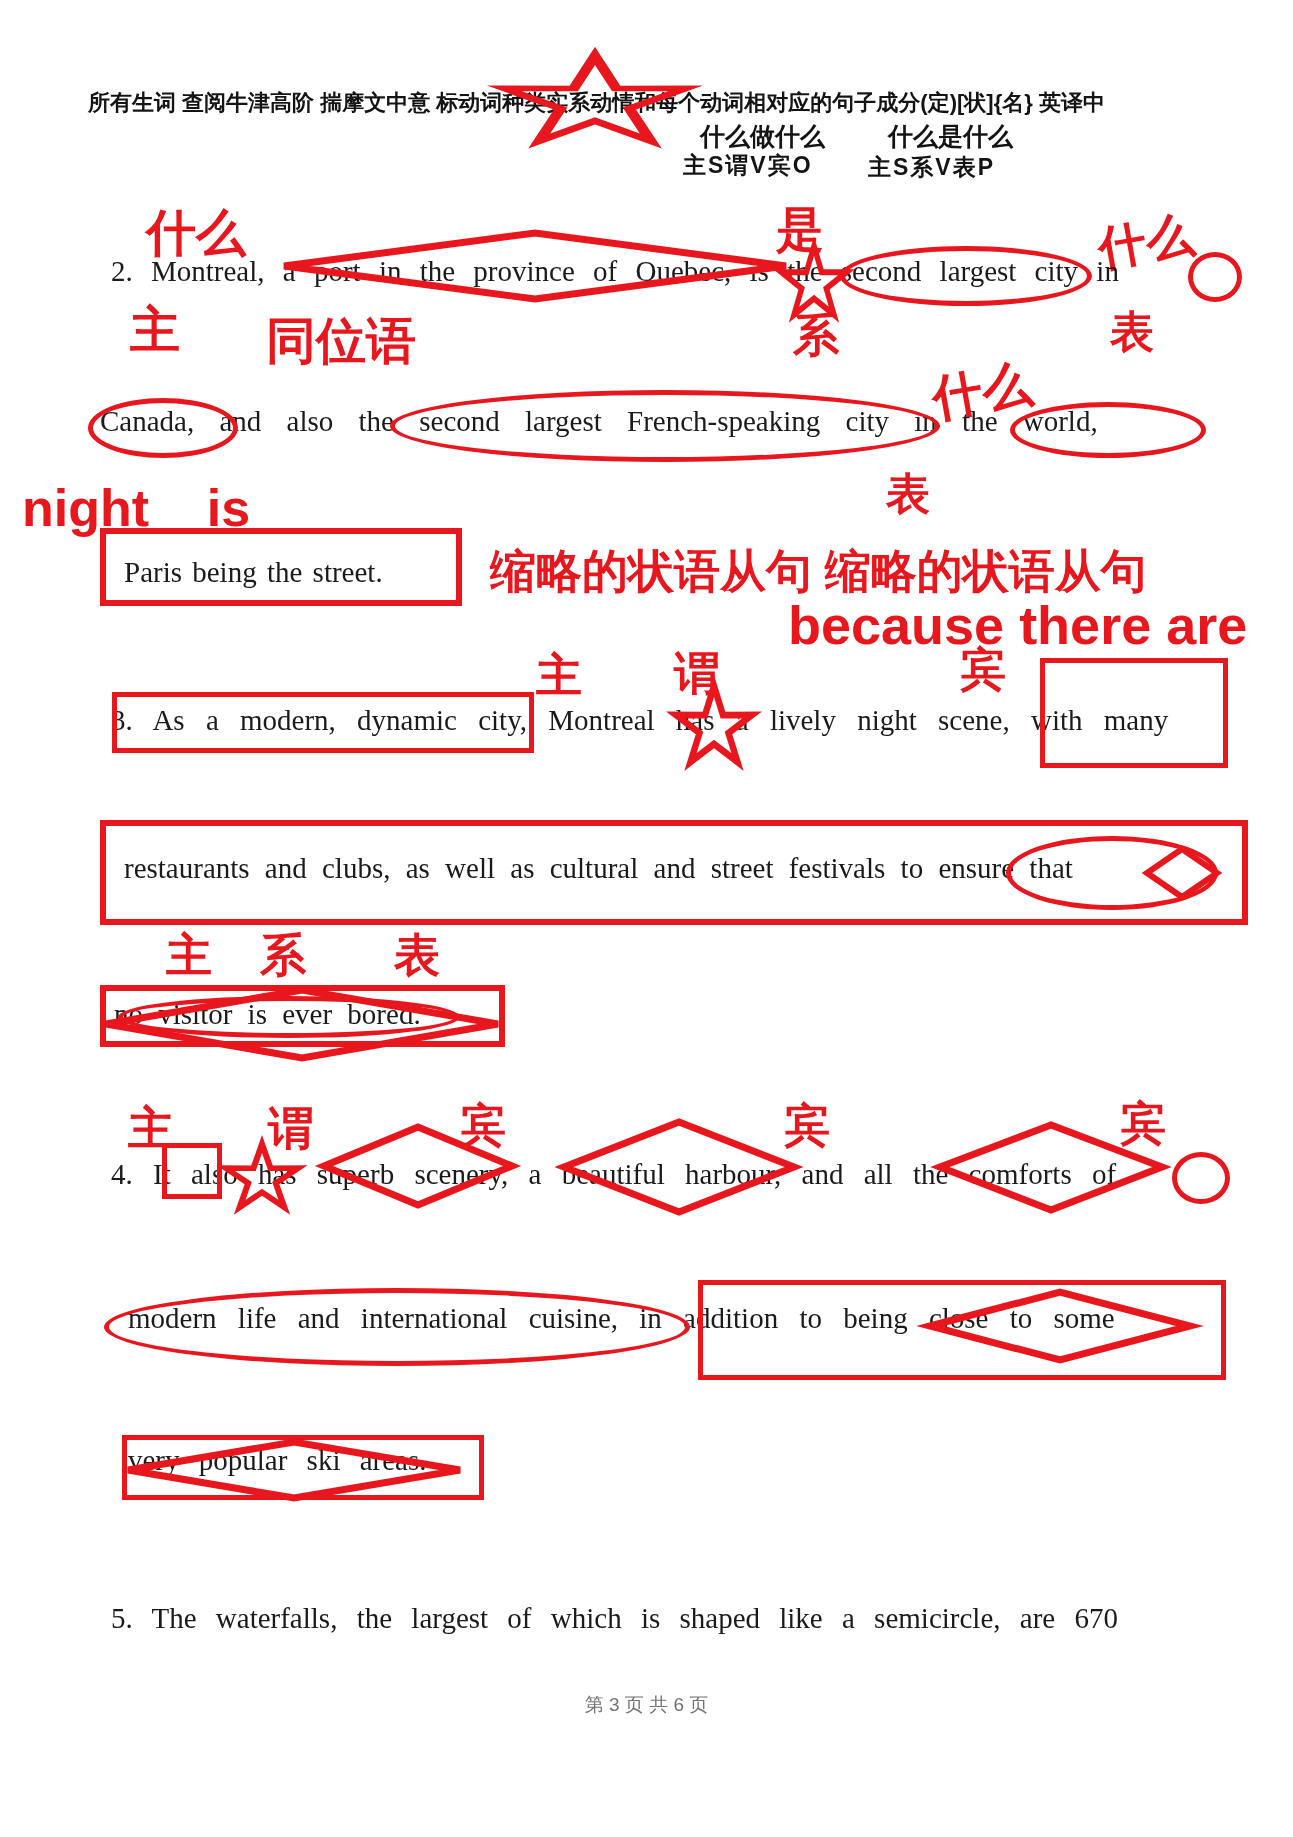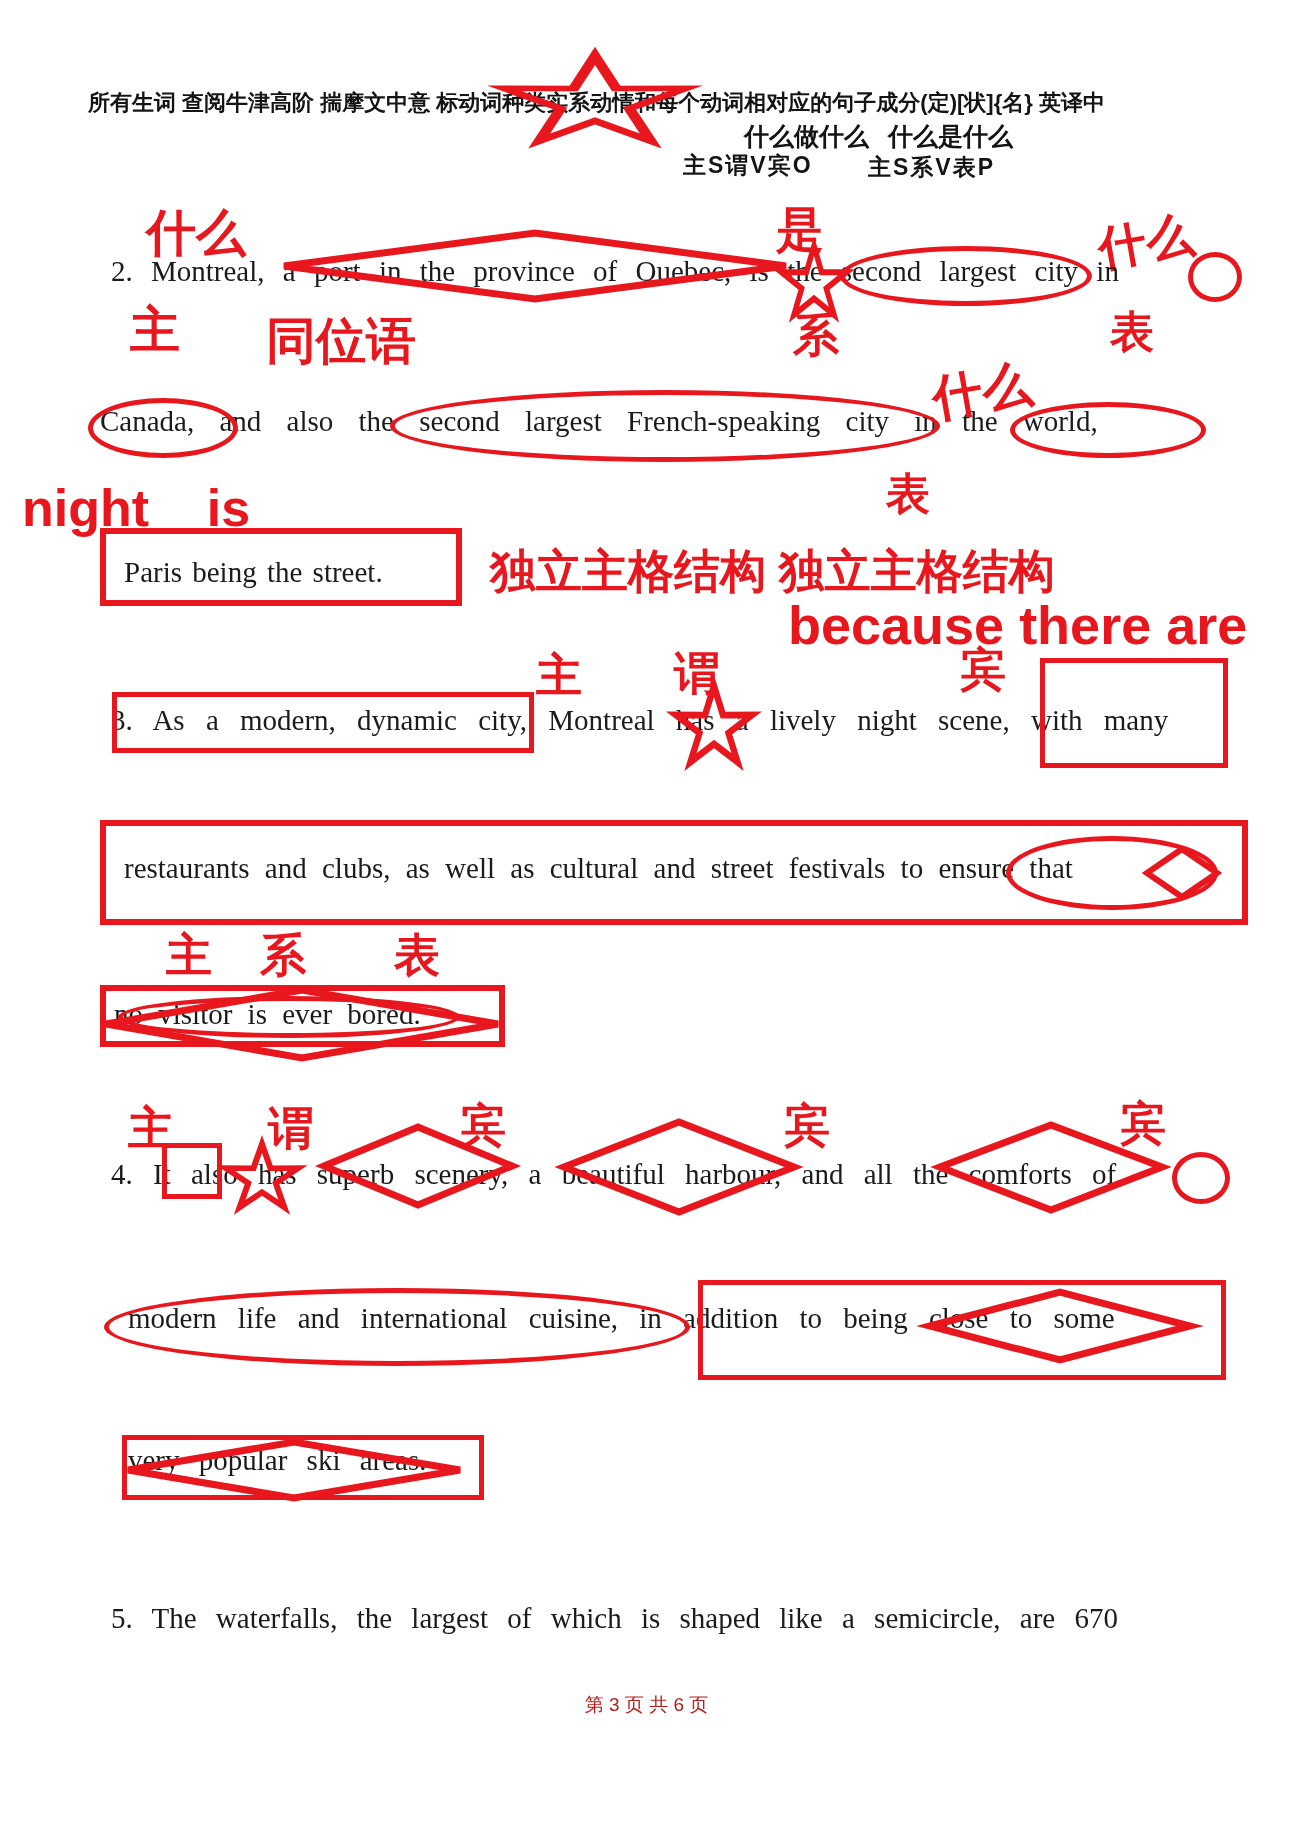--- a/index.html
+++ b/index.html
@@ -16,21 +16,21 @@
   .rbox { border:5px solid #e8161d; }
   .rellipse { border:5px solid #e8161d; border-radius:50%; }
   svg.shape { overflow:visible; display:block; }
 </style>
 </head>
 <body>
 
 <div class="page">
 
   <div class="abs hdr" style="left:88px; top:88px; font-size:22px;">所有生词 查阅牛津高阶 揣摩文中意 标动词种类实系动情和每个动词相对应的句子成分(定)[状]{名} 英译中</div>
-  <div class="abs hdr" style="left:700px; top:120px; font-size:25px;margin-left:44px;">什么做什么</div>
+  <div class="abs hdr" style="left:700px; top:120px; font-size:25px;">什么做什么</div>
   <div class="abs hdr" style="left:888px; top:120px; font-size:25px;">什么是什么</div>
   <div class="abs hdr" style="left:683px; top:150px; font-size:23px; letter-spacing:2px;text-align:right;">主S谓V宾O</div>
   <div class="abs hdr" style="left:868px; top:152px; font-size:23px; letter-spacing:2px;">主S系V表P</div>
 
   <svg class="abs shape" style="left:500px; top:56px;" width="190" height="94" viewBox="0 0 100 100" preserveAspectRatio="none">
     <polygon points="50,0 61.2,34.6 97.6,34.5 68.1,55.9 79.4,90.5 50,69 20.6,90.5 31.9,55.9 2.4,34.5 38.8,34.6" fill="none" stroke="#e8161d" stroke-width="6"></polygon>
   </svg>
 
   <div class="abs red" style="left:146px; top:208px; font-size:50px;">什么</div>
   <div class="abs red" style="left:776px; top:206px; font-size:48px;">是</div>
@@ -58,21 +58,21 @@
 
   <div class="abs rellipse" style="left:88px; top:398px; width:150px; height:60px;"></div>
   <div class="abs rellipse" style="left:390px; top:390px; width:550px; height:72px;"></div>
   <div class="abs rellipse" style="left:1010px; top:402px; width:196px; height:56px;"></div>
 
   <div class="abs red" style="left:886px; top:472px; font-size:44px;">表</div>
   <div class="abs red pre" style="left:22px; top:482px; font-size:52px;">night    is</div>
 
   <div class="abs rbox" style="left:100px; top:528px; width:362px; height:78px; border-width:6px;"></div>
   <div class="abs eng" style="left:124px; top:556px; word-spacing:3px;">Paris being the street.</div>
-  <div class="abs red" style="left:490px; top:548px; font-size:46px;">独立主格结构 独立主格结构</div>
+  <div class="abs red" style="left:490px; top:548px; font-size:46px;">缩略的状语从句 缩略的状语从句</div>
   <div class="abs red" style="left:788px; top:598px; font-size:54px;">because there are</div>
 
   <div class="abs red" style="left:536px; top:652px; font-size:46px;">主</div>
   <div class="abs red" style="left:674px; top:650px; font-size:46px;">谓</div>
   <div class="abs red" style="left:960px; top:646px; font-size:46px;">宾</div>
 
   <div class="abs eng" style="left:111px; top:704px; word-spacing:14px;">3. As a modern, dynamic city, Montreal has a lively night scene, with many</div>
 
   <div class="abs rbox" style="left:112px; top:692px; width:422px; height:61px;"></div>
   <svg class="abs shape" style="left:674px; top:686px;" width="80" height="84" viewBox="0 0 100 100" preserveAspectRatio="none">
@@ -129,15 +129,15 @@
   </svg>
 
   <div class="abs rbox" style="left:122px; top:1435px; width:362px; height:65px;"></div>
   <div class="abs eng" style="left:128px; top:1444px; word-spacing:12px;">very popular ski areas.</div>
   <svg class="abs shape" style="left:124px; top:1438px;" width="340" height="64" viewBox="0 0 340 64">
     <polygon points="4,32 170,4 336,32 170,60" fill="none" stroke="#e8161d" stroke-width="7"></polygon>
   </svg>
 
   <div class="abs eng" style="left:111px; top:1602px; word-spacing:12px;">5. The waterfalls, the largest of which is shaped like a semicircle, are 670</div>
 
-  <div class="abs" style="left:0; top:1692px; width:100%; text-align:center; font-size:19px; color:#b91c1c; font-family:'Liberation Sans', sans-serif;">第 3 页 共 6 页</div>
+  <div class="abs" style="left:0; top:1692px; width:100%; text-align:center; font-size:19px; color:#737373; font-family:'Liberation Sans', sans-serif;">第 3 页 共 6 页</div>
 
 </div>
 
 </body></html>

